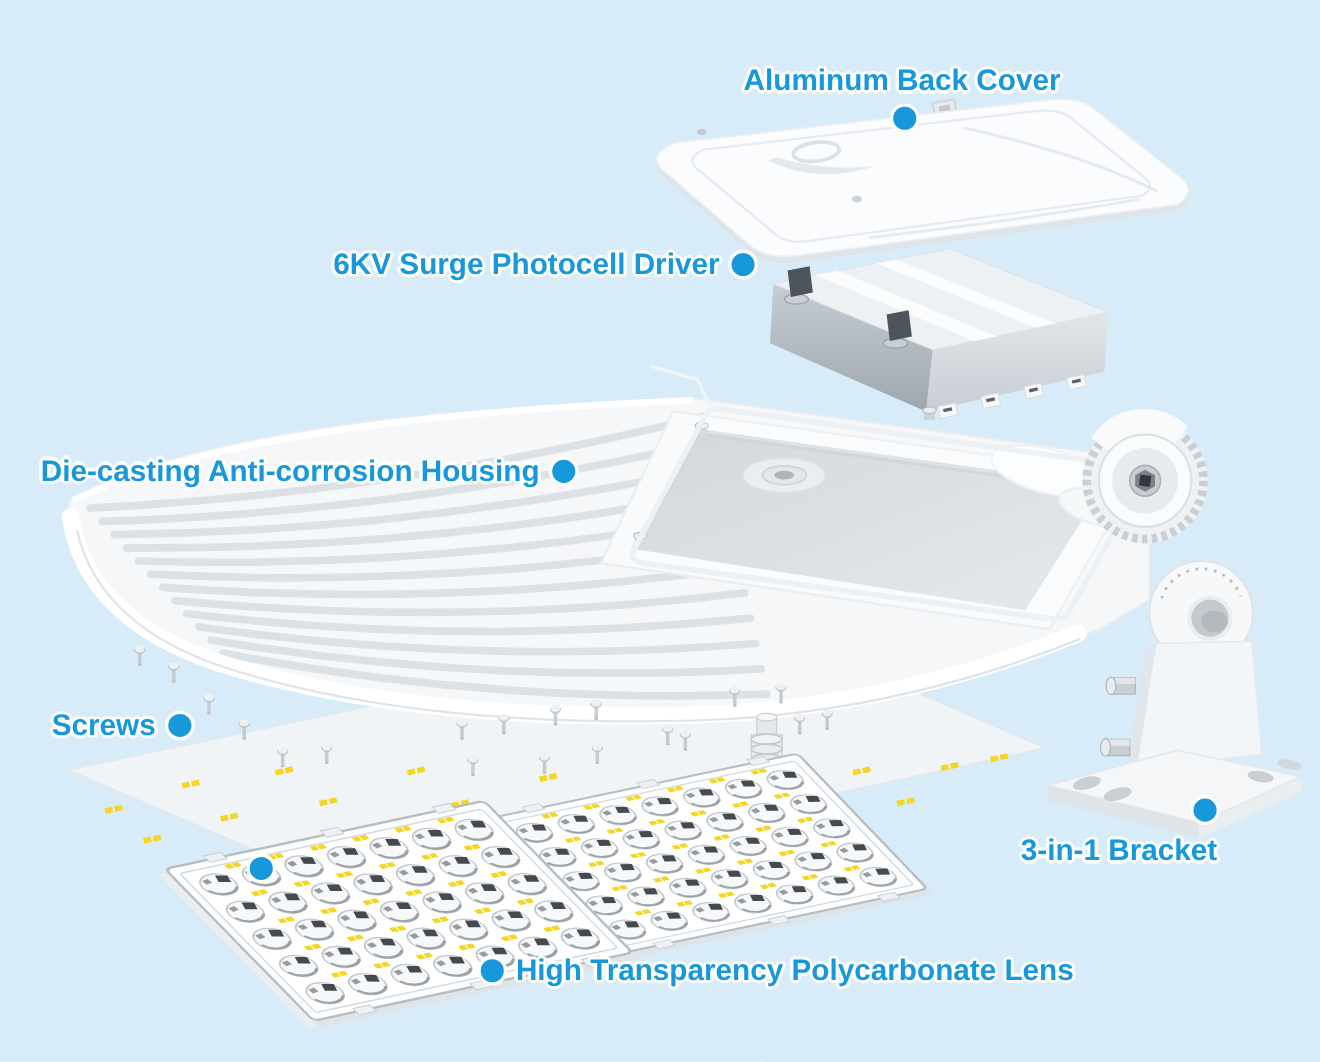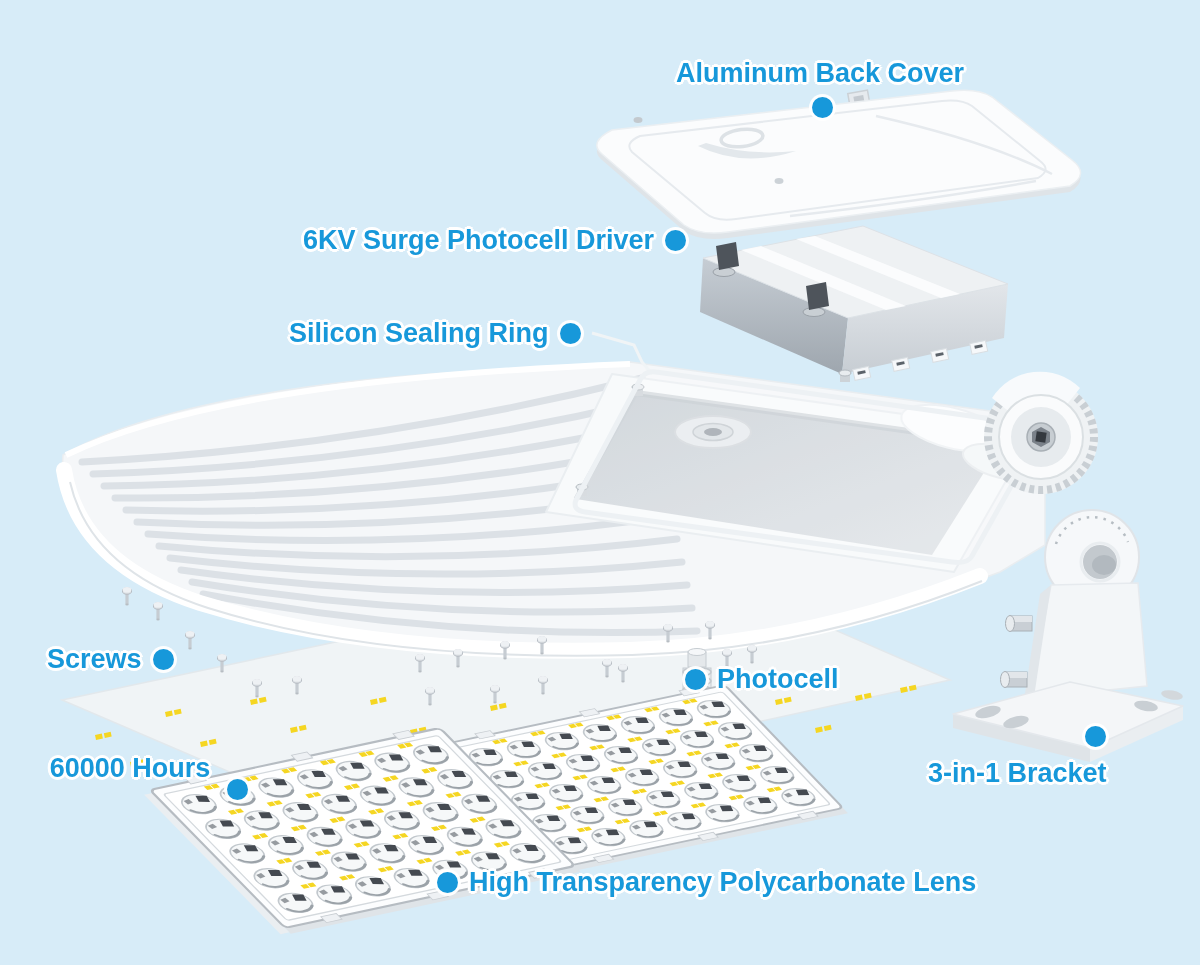--- a/index.html
+++ b/index.html
@@ -1000,38 +1000,33 @@
 <div class="lbl" id="lbl-back-cover">
   <span class="txt">Aluminum Back Cover</span>
 </div>
 <span class="dot dot-abs" id="dot-back-cover"></span>
 
 <div class="lbl" id="lbl-driver">
   <span class="txt">6KV Surge Photocell Driver</span>
   <span class="dot"></span>
 </div>
 
-<div class="lbl" id="lbl-sealing">
-  <span class="txt">Silicon Sealing Ring</span>
+
+<div class="lbl" id="lbl-housing">
+  <span class="txt">Die-casting Anti-corrosion Housing</span>
   <span class="dot"></span>
 </div>
-
 
 <div class="lbl" id="lbl-screws">
   <span class="txt">Screws</span>
   <span class="dot"></span>
 </div>
 
-<div class="lbl" id="lbl-photocell">
-  <span class="dot"></span>
-  <span class="txt">Photocell</span>
-</div>
 
 <div class="lbl lbl-stack" id="lbl-leds">
-  <span>60000 Hours</span>
 </div>
 <span class="dot dot-abs" id="dot-leds"></span>
 
 <div class="lbl" id="lbl-bracket">
   <span class="txt">3-in-1 Bracket</span>
 </div>
 <span class="dot dot-abs" id="dot-bracket"></span>
 
 <div class="lbl" id="lbl-lens">
   <span class="dot"></span>

